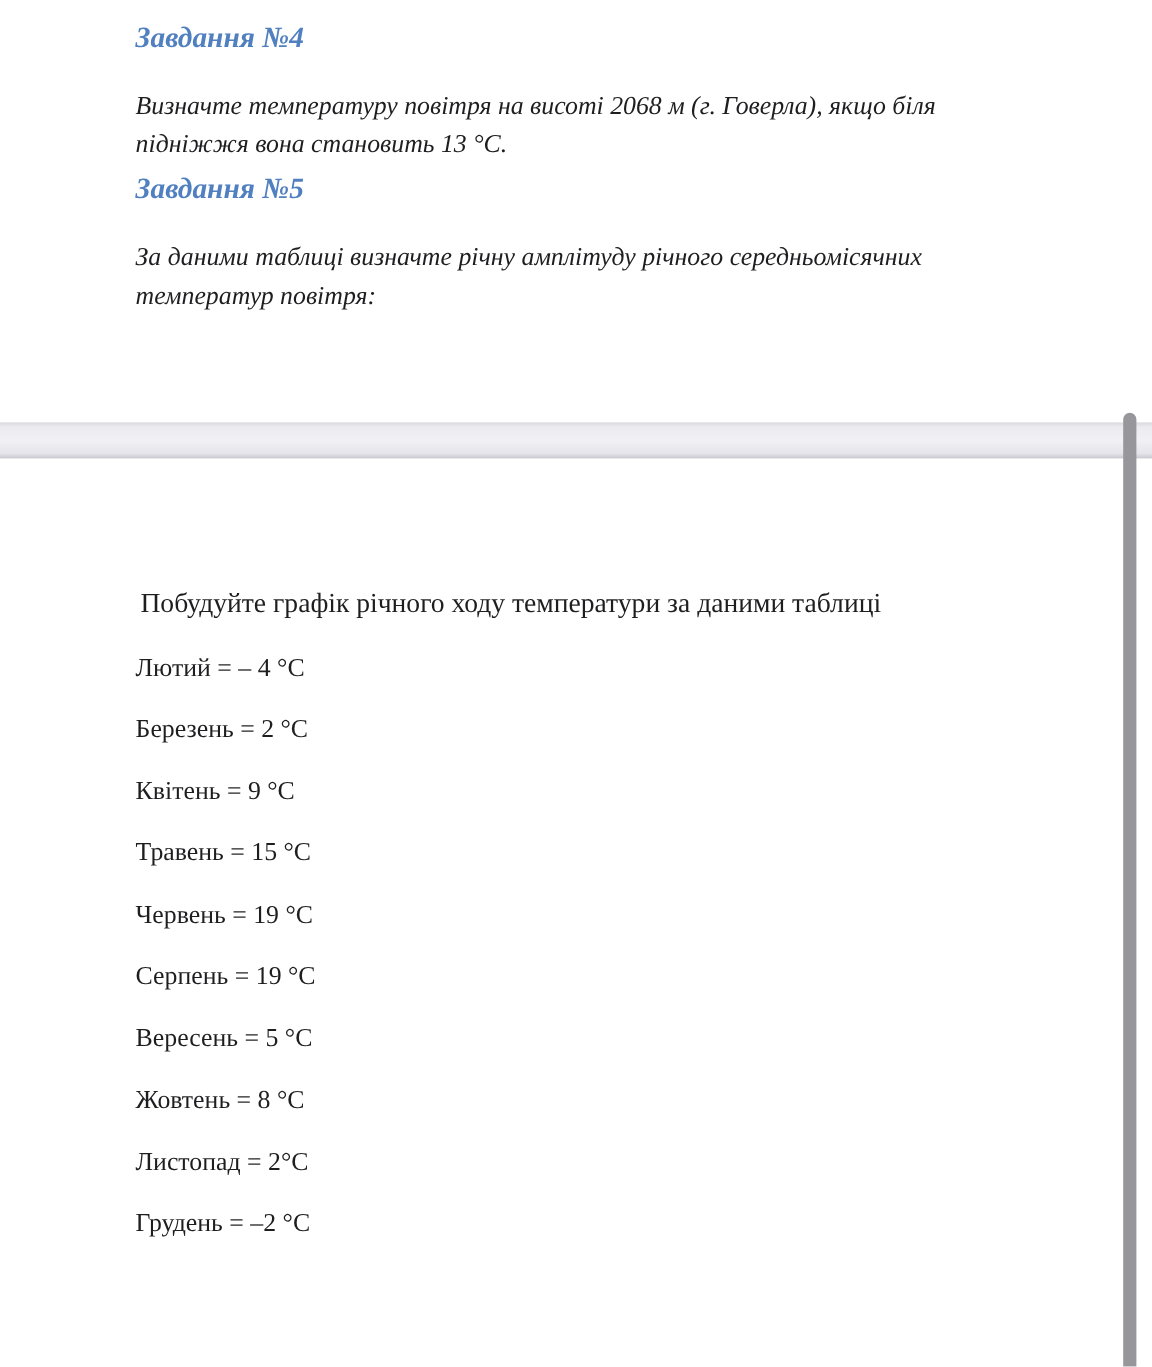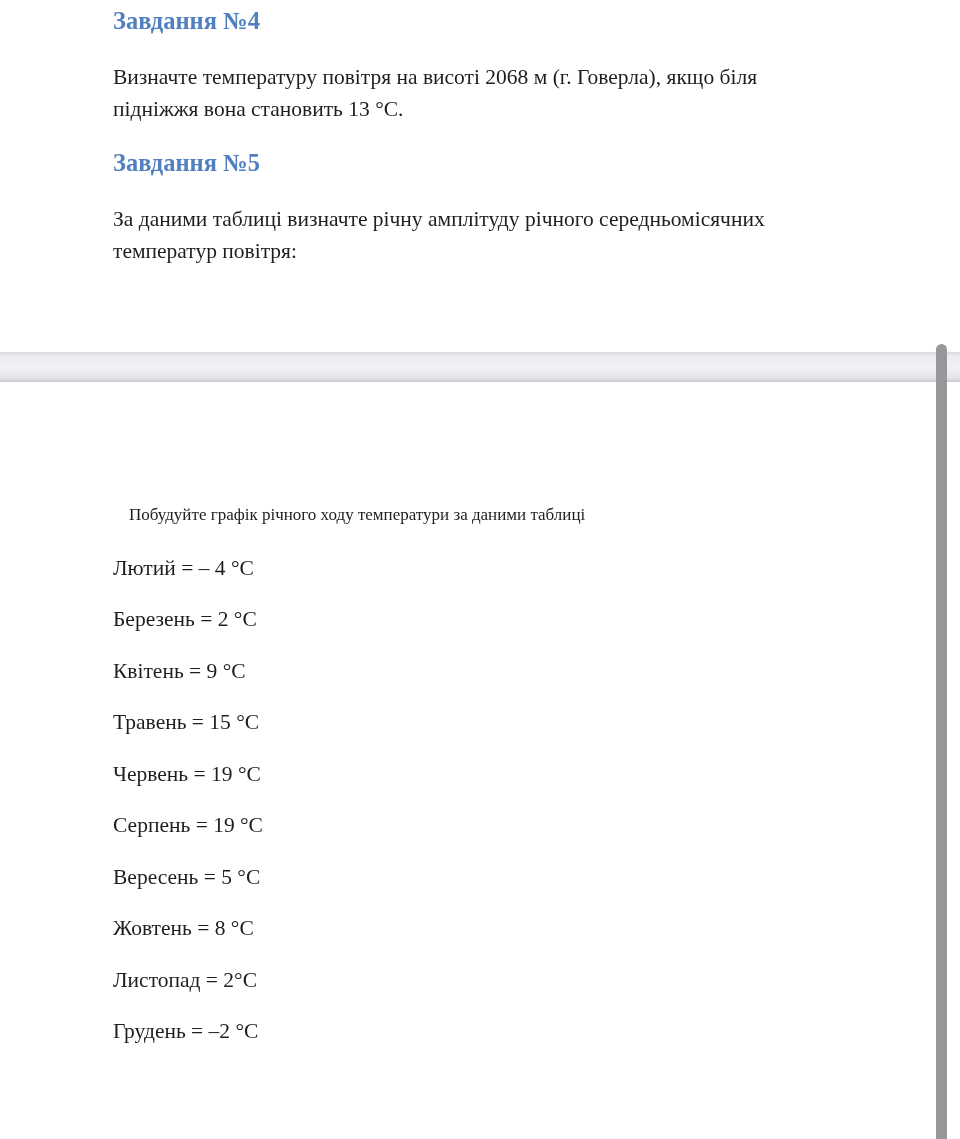--- a/index.html
+++ b/index.html
@@ -14,29 +14,29 @@
     background: #ffffff;
     overflow: hidden;
     font-family: "Liberation Serif", "DejaVu Serif", serif;
     color: var(--text, #1e1e20);
   }
   .page {
     position: absolute;
     left: 113px;
     width: 822px;
   }
-  .page1 { top: 0; padding-top: 6px; }
+  .page1 { top: 0; padding-top: 17px; font-style: italic; }
   .task-heading {
     font-size: 24.5px;
     font-weight: bold;
     line-height: 30px;
     margin: 0;
     color: var(--heading, #5180c0);
   }
-  .task-heading.second { margin-top: 23px; }
+  .task-heading.second { margin-top: 7px; }
   .task-body {
     font-size: 21.5px;
     line-height: 32px;
     margin: 25px 0 0 0;
     white-space: pre-line;
   }
   .page-gap {
     position: absolute;
     left: 0;
     right: 0;
@@ -46,23 +46,23 @@
       to bottom,
       var(--page-gap-border-top, #d9d9de) 0px,
       #ececf0 4px,
       #f1f1f5 15px,
       #e4e4ea 26px,
       var(--page-gap-border-bottom, #c7c7cd) 30px
     );
   }
   .page2 { top: 483px; }
   .instruction {
-    font-size: 17px;
+    font-size: 23px;
     line-height: 32px;
-    margin: 16px;
+    margin: 4px;
   }
   .month-line {
     font-size: 21.5px;
     line-height: 30px;
     margin: 21.5px 0 0 0;
   }
   .scrollbar-thumb {
     position: absolute;
     top: 344px;
     right: 13px;

